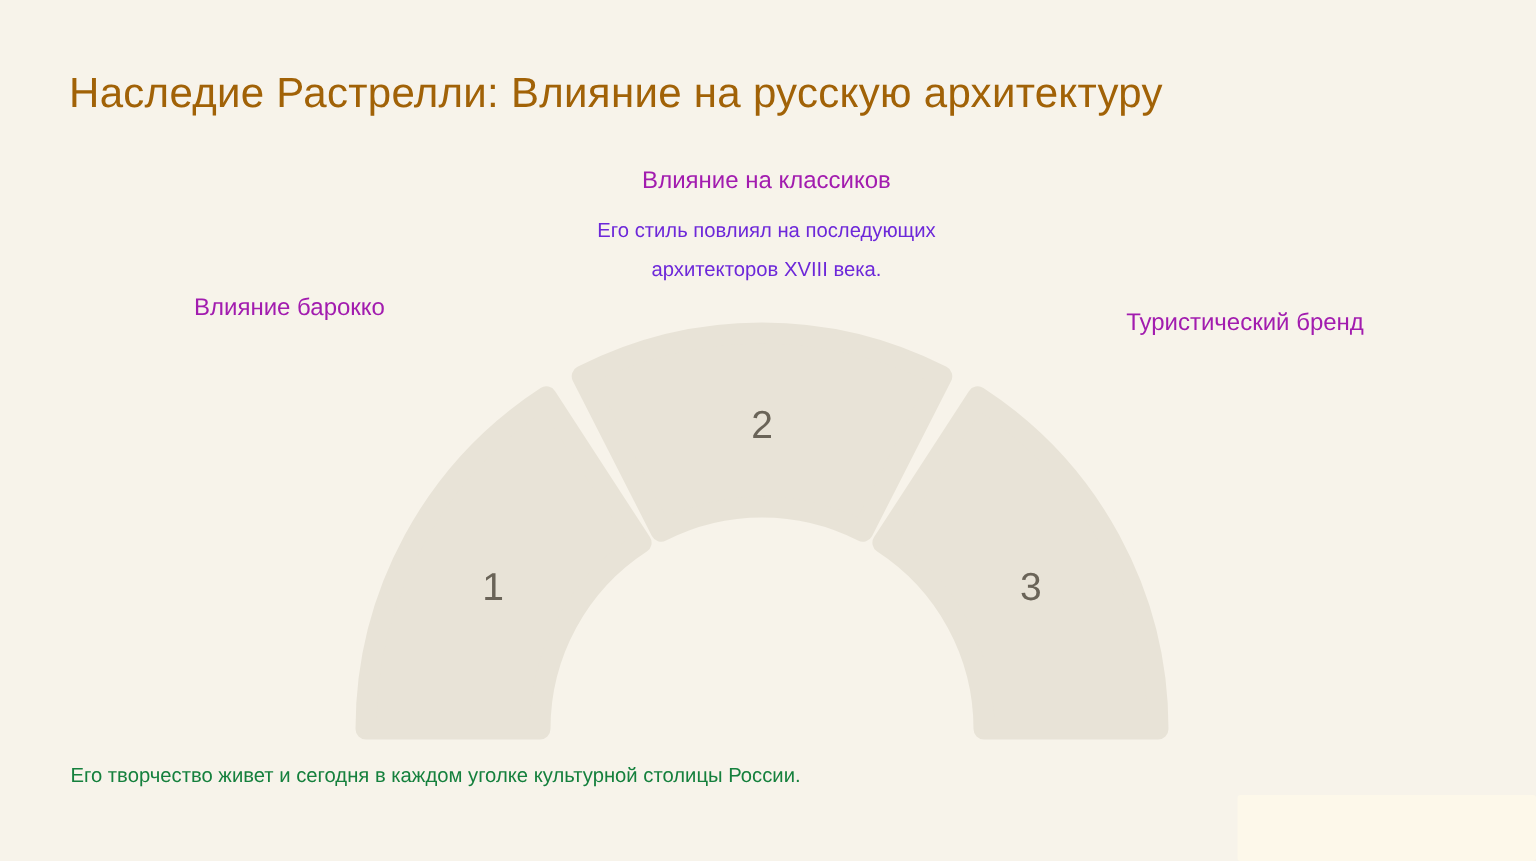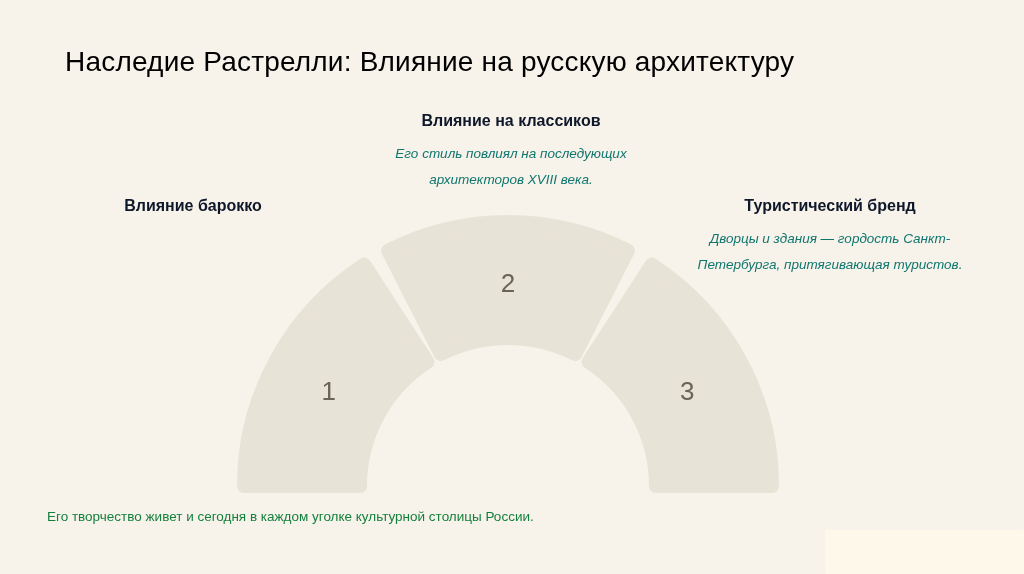--- a/index.html
+++ b/index.html
@@ -2,29 +2,29 @@
 <html lang="ru"><head>
 <meta charset="utf-8">
 <style>
   html,body{margin:0;padding:0;}
   body{
     width:1024px;height:574px;position:relative;overflow:hidden;
     background:#f7f3ea;
     font-family:"Liberation Sans", sans-serif;
   }
   .title{
-    position:absolute;left:65px;top:46px;margin:0;
-    font-size:28px;font-weight:400;color:#000000;letter-spacing:.2px;
+    position:absolute;left:46px;top:46px;margin:0;
+    font-size:28px;font-weight:400;color:#a16207;letter-spacing:.2px;
   }
   .callout{position:absolute;text-align:center;}
-  .callout-heading{font-size:16px;font-weight:700;color:#0f172a;margin:0 0 11px 0;}
-  .callout-body{font-size:13.5px;line-height:26px;color:#0f766e;white-space:pre-line;margin:0;font-style:italic;}
+  .callout-heading{font-size:16px;font-weight:400;color:#a21caf;margin:0 0 11px 0;}
+  .callout-body{font-size:13.5px;line-height:26px;color:#6d28d9;white-space:pre-line;margin:0;}
   .callout-top{left:331px;top:112px;width:360px;}
   .callout-left{left:28px;top:197px;width:330px;}
-  .callout-right{left:665px;top:197px;width:330px;}
+  .callout-right{left:665px;top:207px;width:330px;}
   .diagram{position:absolute;left:0;top:0;}
   .diagram text{font-family:"Liberation Sans", sans-serif;}
   .footer{
     position:absolute;left:47px;top:509px;margin:0;
     font-size:13.5px;color:#15803d;
   }
   .watermark{
     position:absolute;left:825px;top:530px;width:199px;height:44px;
     background:#fdf8ea;border-radius:2px;
   }
@@ -39,22 +39,20 @@
   <p class="callout-body">Его стиль повлиял на последующих
 архитекторов XVIII века.</p>
 </div>
 
 <div class="callout callout-left">
   <p class="callout-heading">Влияние барокко</p>
 </div>
 
 <div class="callout callout-right">
   <p class="callout-heading">Туристический бренд</p>
-  <p class="callout-body">Дворцы и здания — гордость Санкт-
-Петербурга, притягивающая туристов.</p>
 </div>
 
 <svg id="diagram" class="diagram" width="1024" height="574" viewBox="0 0 1024 574">
     <path d="M 244 485.99999999999994 A 264 264 0 0 1 364.21529475603285 264.5909700624081 L 427.393422817776 361.8767559440773 A 148 148 0 0 0 360 486 Z" fill="#e8e3d7" stroke="#e8e3d7" stroke-width="14" stroke-linejoin="round"></path>
     <text x="328.76163864963786" y="390.6972727544641" fill="#6a6458" font-size="26" text-anchor="middle" dominant-baseline="central">1</text>
     <path d="M 388.14650806875966 250.7742776142709 A 264 264 0 0 1 627.8534919312403 250.77427761427091 L 575.1905939614529 354.1310344201216 A 148 148 0 0 0 440.8094060385471 354.1310344201215 Z" fill="#e8e3d7" stroke="#e8e3d7" stroke-width="14" stroke-linejoin="round"></path>
     <text x="508" y="283" fill="#6a6458" font-size="26" text-anchor="middle" dominant-baseline="central">2</text>
     <path d="M 651.7847052439672 264.5909700624081 A 264 264 0 0 1 772 486 L 656 486 A 148 148 0 0 0 588.606577182224 361.8767559440773 Z" fill="#e8e3d7" stroke="#e8e3d7" stroke-width="14" stroke-linejoin="round"></path>
     <text x="687.2383613503622" y="390.69727275446417" fill="#6a6458" font-size="26" text-anchor="middle" dominant-baseline="central">3</text>
   </svg>

